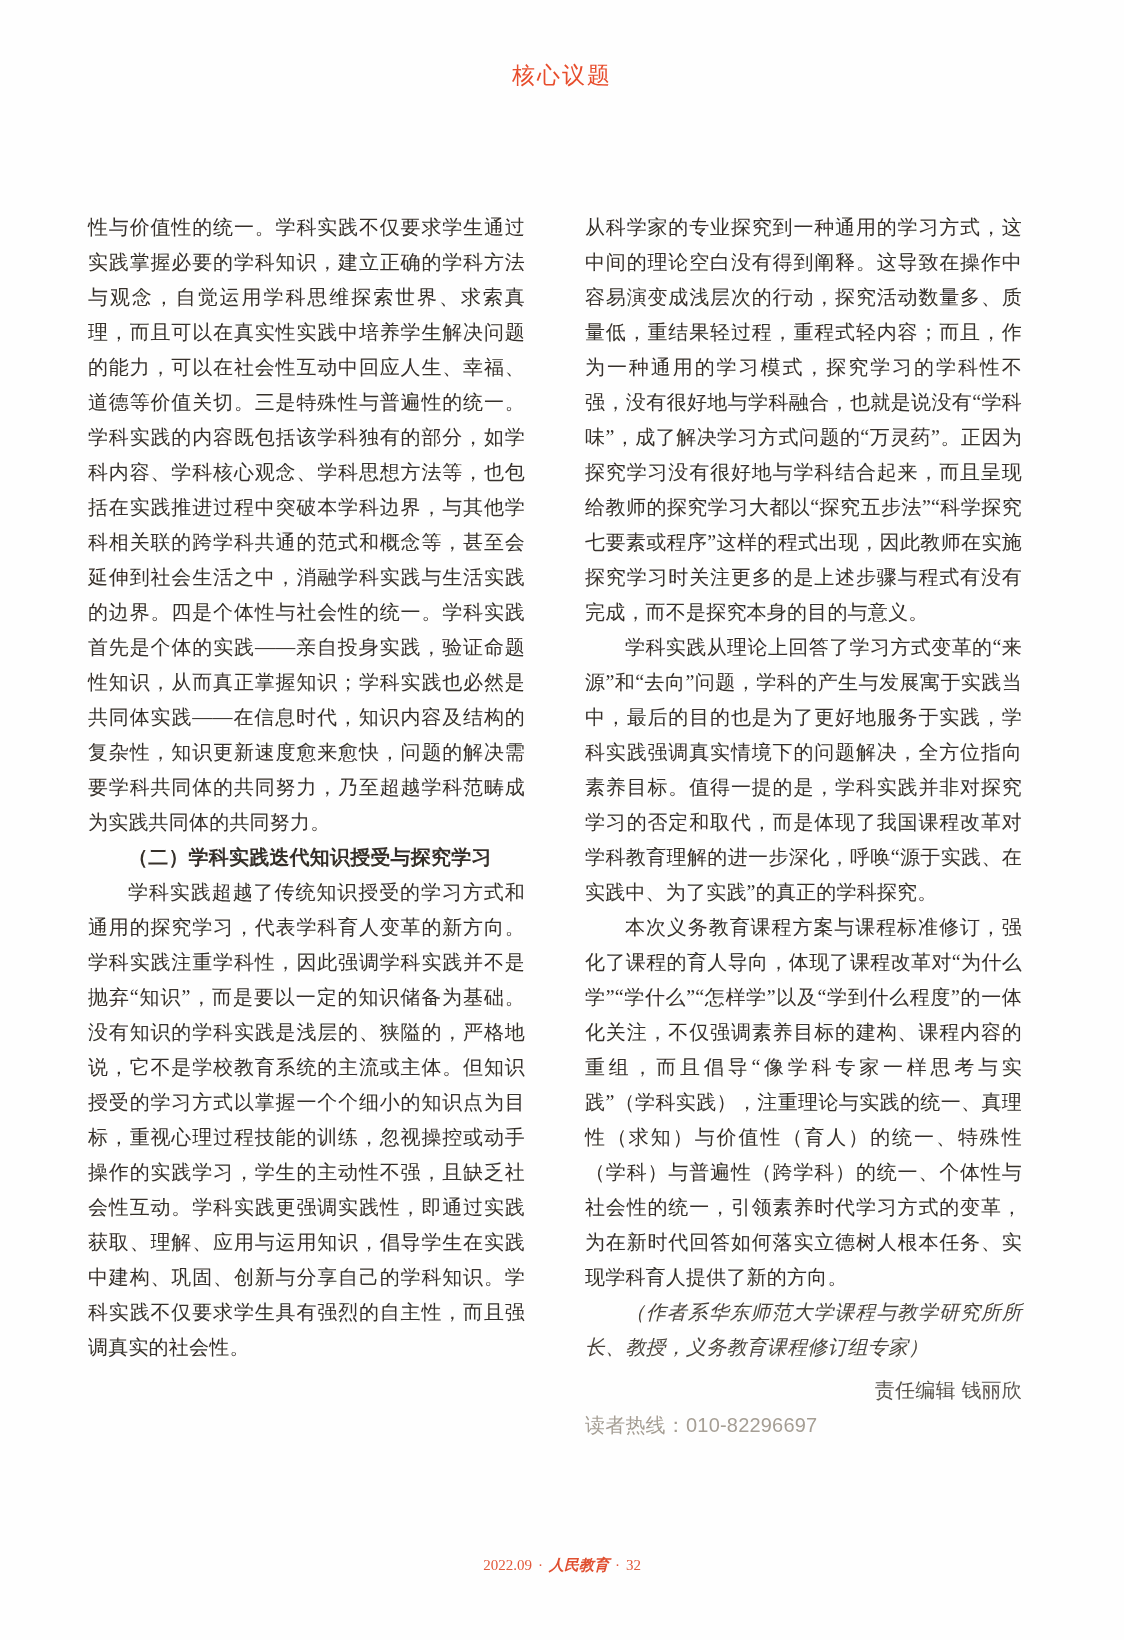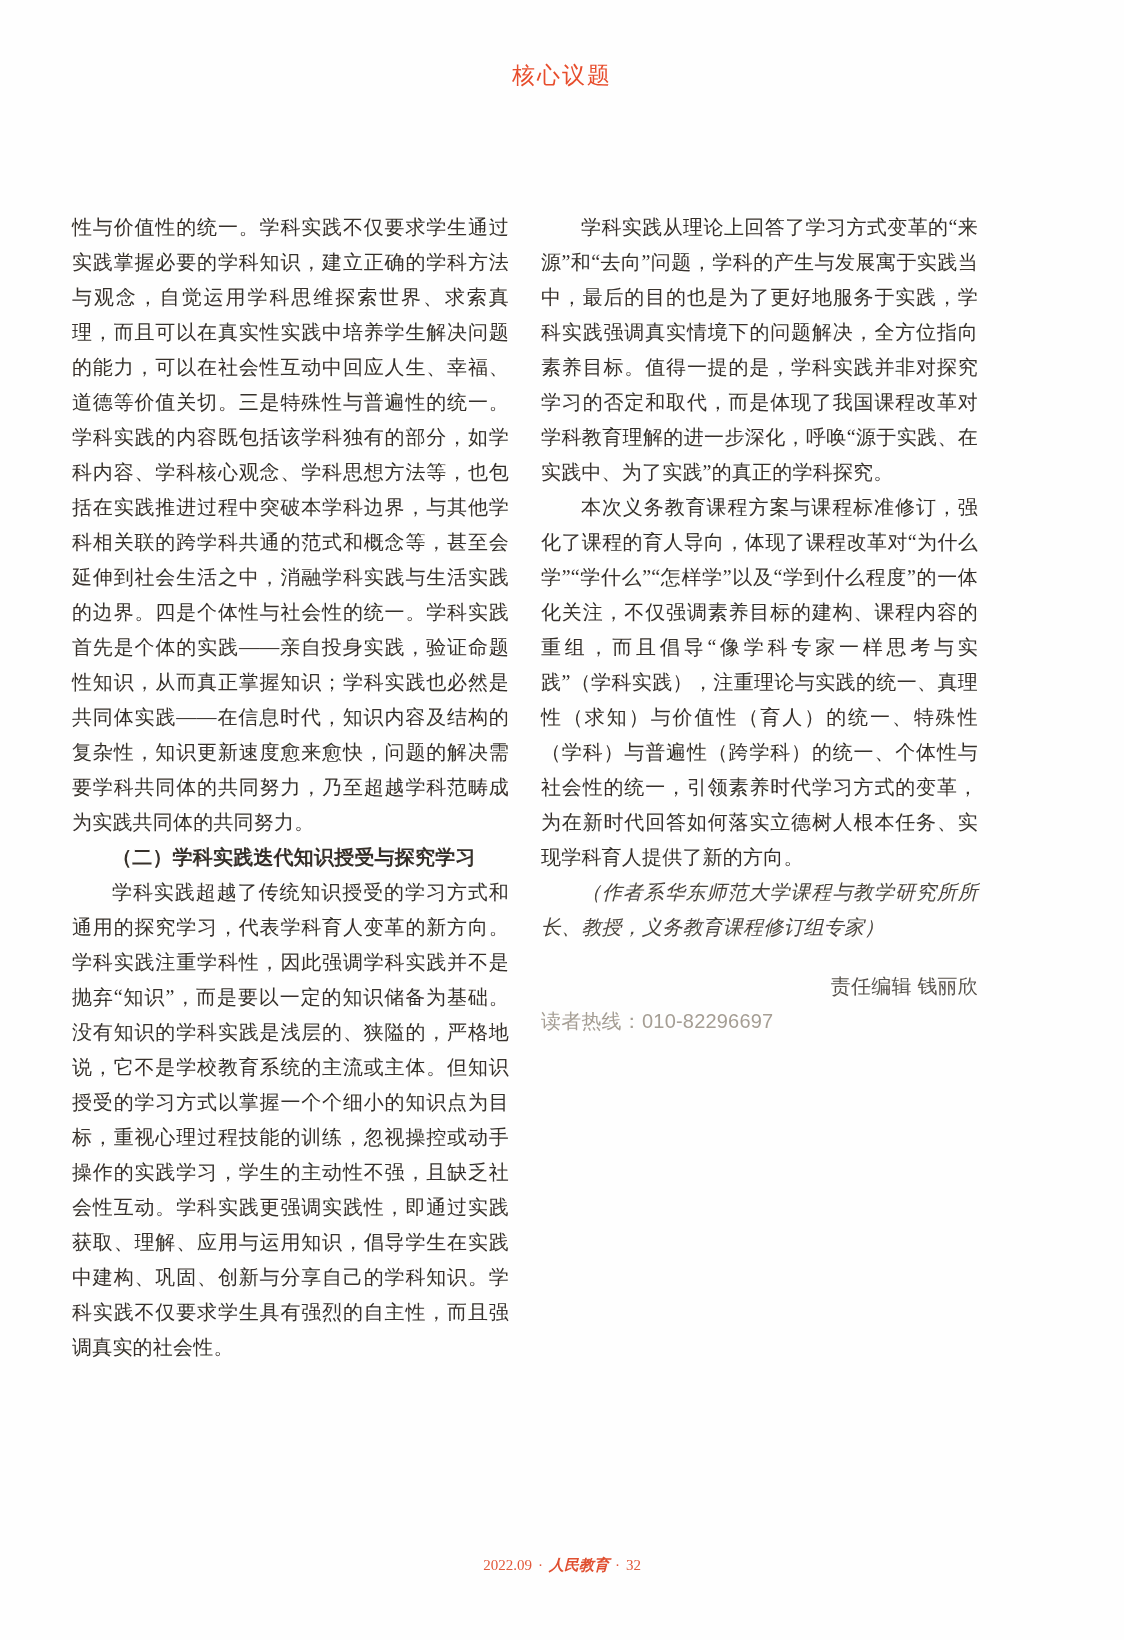--- a/index.html
+++ b/index.html
@@ -20,24 +20,24 @@
     width: 100%;
     text-align: center;
     font-family: "Liberation Sans", sans-serif;
     font-size: 23px;
     letter-spacing: 2px;
     color: #e74d2c;
   }
   .columns {
     position: absolute;
     top: 210px;
-    left: 72px;
+    left: 88px;
     width: 922px;
     display: flex;
-    gap: 32px;
+    gap: 60px;
   }
   .column {
     width: 437px;
     flex: 0 0 437px;
   }
   .column p {
     font-size: 20px;
     line-height: 35px;
     text-align: justify;
     text-justify: inter-character;
@@ -51,21 +51,21 @@
     font-size: 20px;
     line-height: 35px;
     color: #2d2822;
     text-indent: 2em;
   }
   .author-note {
     font-style: italic;
     color: #4a443c !important;
   }
   .meta-block {
-    margin-top: 24px;
+    margin-top: 8px;
   }
   .editor-line {
     font-family: "Liberation Sans", sans-serif;
     font-size: 20px;
     line-height: 44px;
     text-align: right !important;
     color: #57524b !important;
   }
   .muted-line {
     font-family: "Liberation Sans", sans-serif;
@@ -101,20 +101,21 @@
 
   <div class="columns">
 
     <div class="column">
       <p>性与价值性的统一。学科实践不仅要求学生通过实践掌握必要的学科知识，建立正确的学科方法与观念，自觉运用学科思维探索世界、求索真理，而且可以在真实性实践中培养学生解决问题的能力，可以在社会性互动中回应人生、幸福、道德等价值关切。三是特殊性与普遍性的统一。学科实践的内容既包括该学科独有的部分，如学科内容、学科核心观念、学科思想方法等，也包括在实践推进过程中突破本学科边界，与其他学科相关联的跨学科共通的范式和概念等，甚至会延伸到社会生活之中，消融学科实践与生活实践的边界。四是个体性与社会性的统一。学科实践首先是个体的实践——亲自投身实践，验证命题性知识，从而真正掌握知识；学科实践也必然是共同体实践——在信息时代，知识内容及结构的复杂性，知识更新速度愈来愈快，问题的解决需要学科共同体的共同努力，乃至超越学科范畴成为实践共同体的共同努力。</p>
       <p class="subheading">（二）学科实践迭代知识授受与探究学习</p>
       <p class="indent">学科实践超越了传统知识授受的学习方式和通用的探究学习，代表学科育人变革的新方向。学科实践注重学科性，因此强调学科实践并不是抛弃“知识”，而是要以一定的知识储备为基础。没有知识的学科实践是浅层的、狭隘的，严格地说，它不是学校教育系统的主流或主体。但知识授受的学习方式以掌握一个个细小的知识点为目标，重视心理过程技能的训练，忽视操控或动手操作的实践学习，学生的主动性不强，且缺乏社会性互动。学科实践更强调实践性，即通过实践获取、理解、应用与运用知识，倡导学生在实践中建构、巩固、创新与分享自己的学科知识。学科实践不仅要求学生具有强烈的自主性，而且强调真实的社会性。</p>
     </div>
 
     <div class="column">
+      <p>从科学家的专业探究到一种通用的学习方式，这中间的理论空白没有得到阐释。这导致在操作中容易演变成浅层次的行动，探究活动数量多、质量低，重结果轻过程，重程式轻内容；而且，作为一种通用的学习模式，探究学习的学科性不强，没有很好地与学科融合，也就是说没有“学科味”，成了解决学习方式问题的“万灵药”。正因为探究学习没有很好地与学科结合起来，而且呈现给教师的探究学习大都以“探究五步法”“科学探究七要素或程序”这样的程式出现，因此教师在实施探究学习时关注更多的是上述步骤与程式有没有完成，而不是探究本身的目的与意义。</p>
       <p class="indent">学科实践从理论上回答了学习方式变革的“来源”和“去向”问题，学科的产生与发展寓于实践当中，最后的目的也是为了更好地服务于实践，学科实践强调真实情境下的问题解决，全方位指向素养目标。值得一提的是，学科实践并非对探究学习的否定和取代，而是体现了我国课程改革对学科教育理解的进一步深化，呼唤“源于实践、在实践中、为了实践”的真正的学科探究。</p>
       <p class="indent">本次义务教育课程方案与课程标准修订，强化了课程的育人导向，体现了课程改革对“为什么学”“学什么”“怎样学”以及“学到什么程度”的一体化关注，不仅强调素养目标的建构、课程内容的重组，而且倡导“像学科专家一样思考与实践”（学科实践），注重理论与实践的统一、真理性（求知）与价值性（育人）的统一、特殊性（学科）与普遍性（跨学科）的统一、个体性与社会性的统一，引领素养时代学习方式的变革，为在新时代回答如何落实立德树人根本任务、实现学科育人提供了新的方向。</p>
       <p class="indent author-note">（作者系华东师范大学课程与教学研究所所长、教授，义务教育课程修订组专家）</p>
       <div class="meta-block">
         <p class="editor-line">责任编辑 钱丽欣</p>
         <p class="muted-line">读者热线：010-82296697</p>
       </div>
     </div>
 
   </div>

